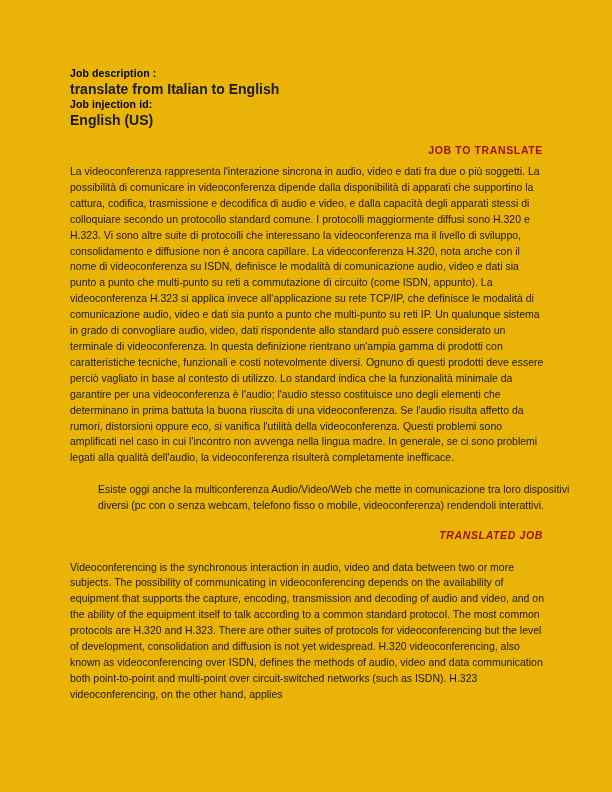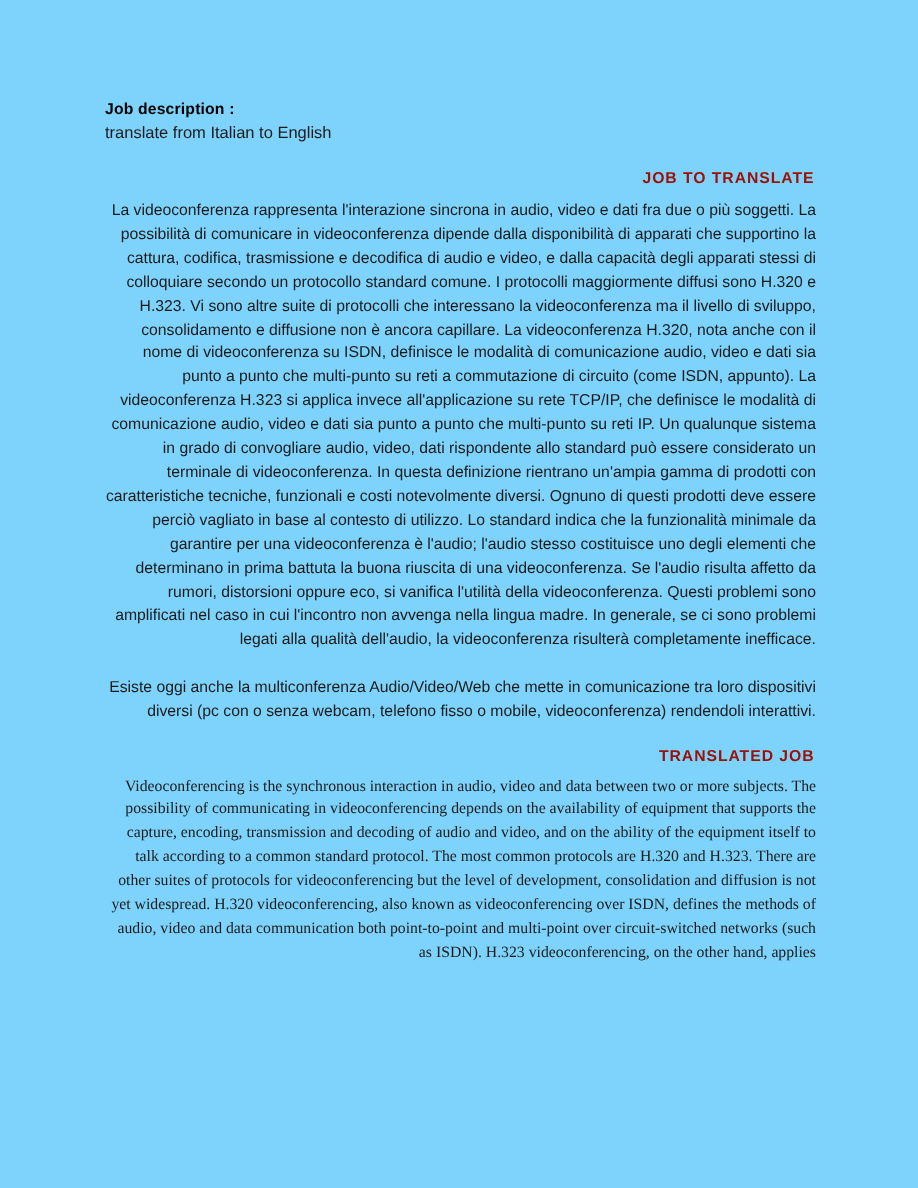--- a/index.html
+++ b/index.html
@@ -14,80 +14,82 @@
     color: #1a1a1a;
     -webkit-font-smoothing: antialiased;
   }
 
   .page {
     position: relative;
     width: 612px;
     height: 792px;
     box-sizing: border-box;
     padding: 66px 69px 0 70px;
-    background: #7dd3fc;
+    background: #eab308;
     overflow: hidden;
   }
 
   .meta-block {
     margin: 0 0 14px 0;
   }
   .meta-label {
     font-size: 10.5px;
     font-weight: bold;
     line-height: 15.5px;
     color: #000000;
     letter-spacing: 0.01em;
   }
   .meta-value {
-    font-size: 11px;
-    font-weight: normal;
+    font-size: 14px;
+    font-weight: bold;
     line-height: 15.5px;
     color: #1a1a1a;
   }
 
   .section-heading {
     font-size: 10.5px;
     font-weight: bold;
     color: #9c1006;
     letter-spacing: 0.06em;
     padding-left: 63px;
     margin: 0;
     line-height: 16px;
     text-align: right;
   }
 
-  .heading-gap-top  { margin-top: 13px; }
+  .heading-gap-top  { margin-top: 13px; font-style: italic; }
   .heading-gap-bot  { margin-bottom: 6px; }
 
   .body-para {
     font-size: 10.5px;
     line-height: 15.9px;
     color: #1a1a1a;
     margin: 0;
-    text-align: right;
+    text-align: left;
     width: 474px;
   }
   .body-para + .body-para {
     margin-top: 15.5px;
+    margin-left: 28px;
   }
 
   .translated-body {
-    margin-top: 5px;
-    font-family: Liberation Serif, serif;
+    margin-top: 17px;
   }
 </style>
 </head>
 <body>
 
 <div class="page">
 
   <div class="meta-block">
     <div class="meta-label">Job description :</div>
     <div class="meta-value">translate from Italian to English</div>
+    <div class="meta-label">Job injection id:</div>
+    <div class="meta-value">English (US)</div>
   </div>
 
   <div class="section-heading heading-gap-bot">JOB TO TRANSLATE</div>
 
   <p class="body-para">La videoconferenza rappresenta l'interazione sincrona in audio, video e dati fra due o più soggetti. La possibilità di comunicare in videoconferenza dipende dalla disponibilità di apparati che supportino la cattura, codifica, trasmissione e decodifica di audio e video, e dalla capacità degli apparati stessi di colloquiare secondo un protocollo standard comune. I protocolli maggiormente diffusi sono H.320 e H.323. Vi sono altre suite di protocolli che interessano la videoconferenza ma il livello di sviluppo, consolidamento e diffusione non è ancora capillare. La videoconferenza H.320, nota anche con il nome di videoconferenza su ISDN, definisce le modalità di comunicazione audio, video e dati sia punto a punto che multi-punto su reti a commutazione di circuito (come ISDN, appunto). La videoconferenza H.323 si applica invece all'applicazione su rete TCP/IP, che definisce le modalità di comunicazione audio, video e dati sia punto a punto che multi-punto su reti IP. Un qualunque sistema in grado di convogliare audio, video, dati rispondente allo standard può essere considerato un terminale di videoconferenza. In questa definizione rientrano un'ampia gamma di prodotti con caratteristiche tecniche, funzionali e costi notevolmente diversi. Ognuno di questi prodotti deve essere perciò vagliato in base al contesto di utilizzo. Lo standard indica che la funzionalità minimale da garantire per una videoconferenza è l'audio; l'audio stesso costituisce uno degli elementi che determinano in prima battuta la buona riuscita di una videoconferenza. Se l'audio risulta affetto da rumori, distorsioni oppure eco, si vanifica l'utilità della videoconferenza. Questi problemi sono amplificati nel caso in cui l'incontro non avvenga nella lingua madre. In generale, se ci sono problemi legati alla qualità dell'audio, la videoconferenza risulterà completamente inefficace.</p>
 
   <p class="body-para">Esiste oggi anche la multiconferenza Audio/Video/Web che mette in comunicazione tra loro dispositivi diversi (pc con o senza webcam, telefono fisso o mobile, videoconferenza) rendendoli interattivi.</p>
 
   <div class="section-heading heading-gap-top">TRANSLATED JOB</div>
 

